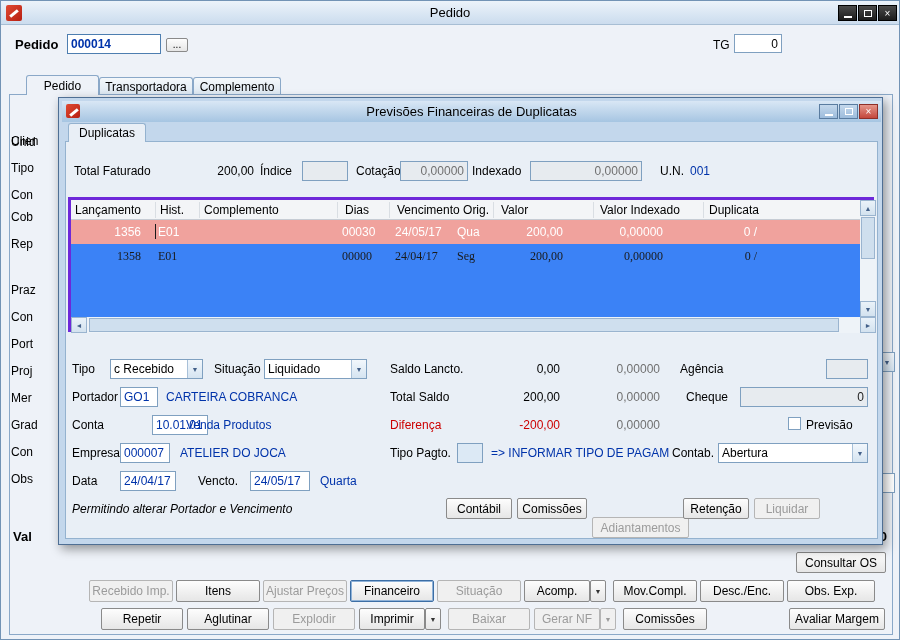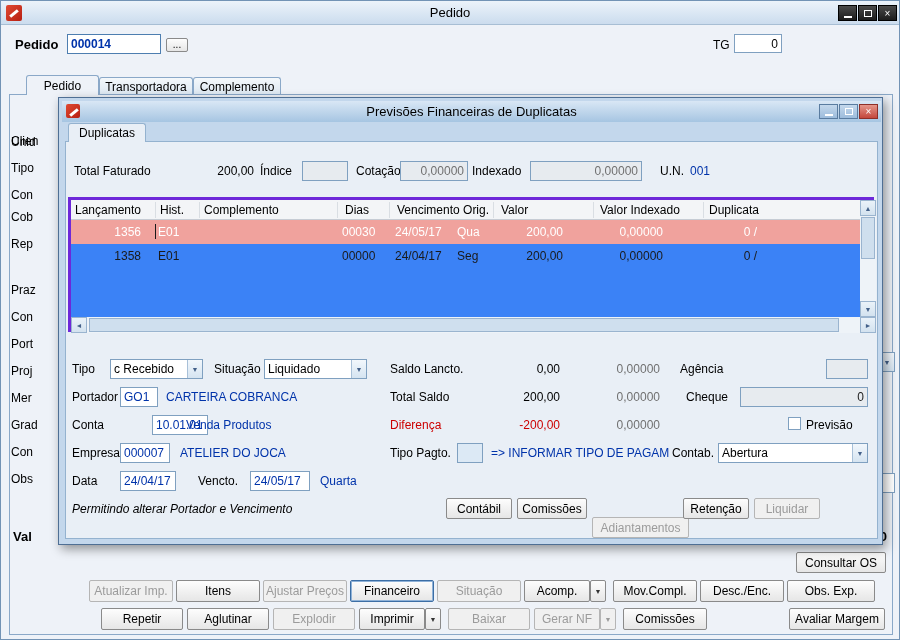--- a/index.html
+++ b/index.html
@@ -108,21 +108,21 @@
   <span class="abs lbl b" style="left:12px;top:528px;z-index:2;font-size:13px;">Val</span>
 
   <div class="abs combo" style="left:877px;top:351px;width:17px;height:20px;z-index:2;">
       <span class="carrow" style="width:15px;">▼</span>
     </div>
   <div class="abs inp" style="left:876px;top:472px;width:18px;height:20px;z-index:2;"></div>
   <span class="abs lbl b" style="left:868px;top:528px;z-index:2;font-size:13px;">,00</span>
 
   <div class="abs btn" style="left:795px;top:551px;width:90px;height:21px;z-index:2;">Consultar OS</div>
 
-  <div class="abs btn dis" style="left:88px;top:579px;width:84px;height:22px;z-index:2;">Atualizar Imp.</div>
+  <div class="abs btn dis" style="left:88px;top:579px;width:84px;height:22px;z-index:2;">Recebido Imp.</div>
   <div class="abs btn" style="left:175px;top:579px;width:84px;height:22px;z-index:2;">Itens</div>
   <div class="abs btn dis" style="left:262px;top:579px;width:84px;height:22px;z-index:2;">Ajustar Preços</div>
   <div class="abs btn default" style="left:349px;top:579px;width:84px;height:22px;z-index:2;">Financeiro</div>
   <div class="abs btn dis" style="left:436px;top:579px;width:84px;height:22px;z-index:2;">Situação</div>
   <div class="abs btn" style="left:523px;top:579px;width:66px;height:22px;z-index:2;">Acomp.</div>
   <div class="abs btn arrowbtn" style="left:589px;top:579px;width:16px;height:22px;z-index:2;">
       <span>▼</span>
     </div>
   <div class="abs btn" style="left:612px;top:579px;width:84px;height:22px;z-index:2;">Mov.Compl.</div>
   <div class="abs btn" style="left:699px;top:579px;width:84px;height:22px;z-index:2;">Desc./Enc.</div>
@@ -198,21 +198,21 @@
         <span class="cell" style="left:87px;width:40px;">E01</span>
         <span class="cell" style="left:133px;width:130px;"></span>
         <span class="cell" style="left:271px;width:45px;">00030</span>
         <span class="cell" style="left:324px;width:58px;">24/05/17</span>
         <span class="cell" style="left:386px;width:30px;">Qua</span>
         <span class="cell" style="left:411px;width:81px;justify-content:flex-end;">200,00</span>
         <span class="cell" style="left:511px;width:81px;justify-content:flex-end;">0,00000</span>
         <span class="cell" style="left:621px;width:65px;justify-content:flex-end;">0 /</span>
       </div>
 
-      <div class="abs trow norm" style="left:0;top:44px;width:789px;height:24px;">
+      <div class="abs trow norm" style="left:0;top:44px;width:789px;height:24px;font-family:Liberation Serif, serif;">
         <span class="cell" style="left:0;width:70px;justify-content:flex-end;">1358</span>
         <span class="cell" style="left:87px;width:40px;">E01</span>
         <span class="cell" style="left:133px;width:130px;"></span>
         <span class="cell" style="left:271px;width:45px;">00000</span>
         <span class="cell" style="left:324px;width:58px;">24/04/17</span>
         <span class="cell" style="left:386px;width:30px;">Seg</span>
         <span class="cell" style="left:411px;width:81px;justify-content:flex-end;">200,00</span>
         <span class="cell" style="left:511px;width:81px;justify-content:flex-end;">0,00000</span>
         <span class="cell" style="left:621px;width:65px;justify-content:flex-end;">0 /</span>
       </div>

